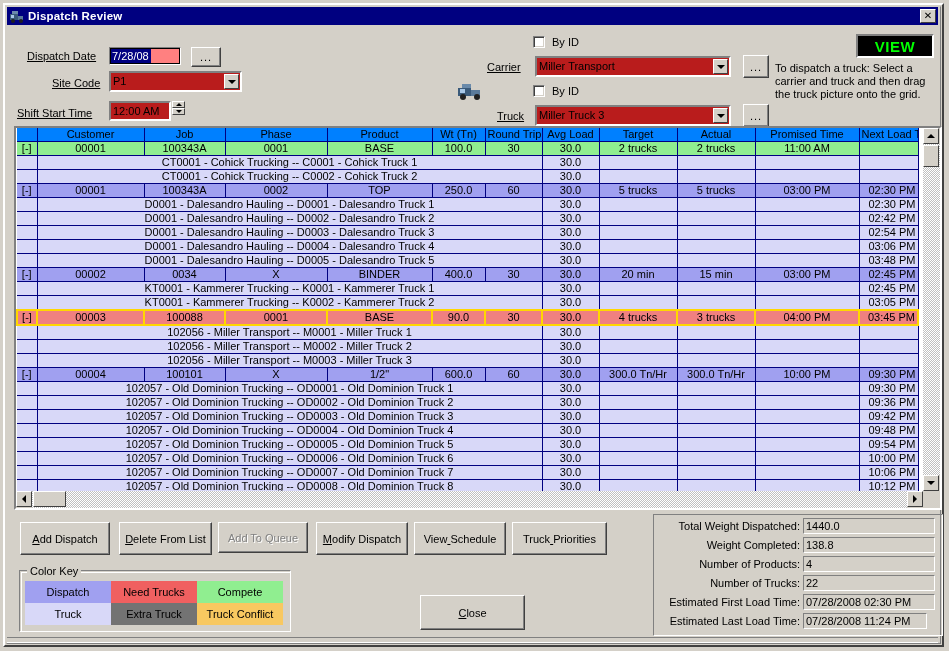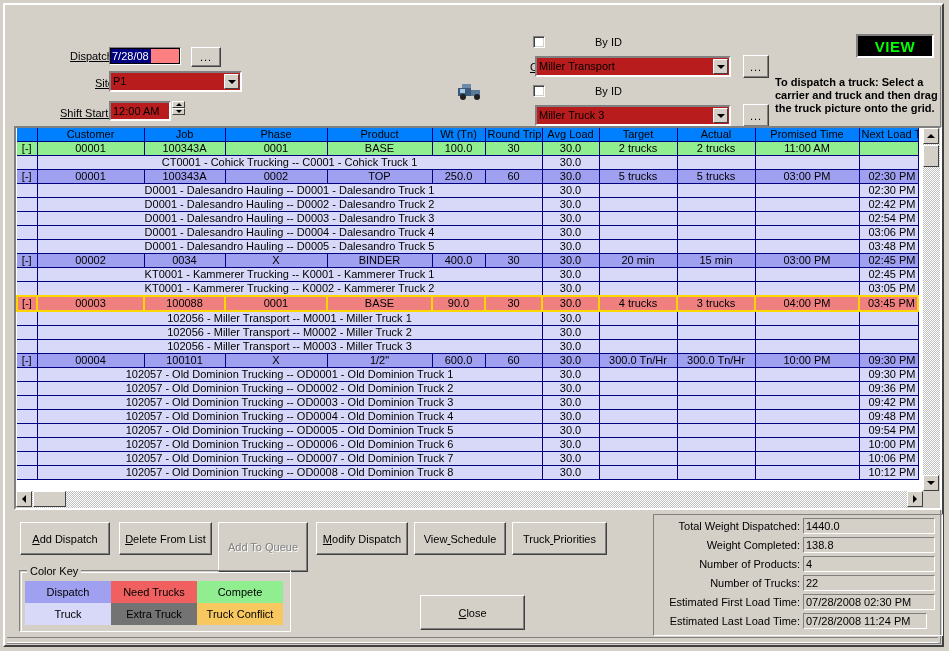--- a/index.html
+++ b/index.html
@@ -28,21 +28,21 @@
   .title-ico{width:16px;height:15px;margin-left:2px;margin-right:3px;flex:none;position:relative;}
   .title-text{color:#ffffff;font-weight:bold;font-size:11.5px;letter-spacing:.2px;}
   .title-spacer{flex:1;}
   .tbtn{width:16px;height:14px;margin-right:2px;background:#d4d0c8;
         border-top:1px solid #ffffff;border-left:1px solid #ffffff;
         border-right:1px solid #404040;border-bottom:1px solid #404040;
         display:flex;align-items:center;justify-content:center;
         font-size:10px;font-weight:bold;line-height:1;color:#000;box-sizing:border-box;}
 
   
-  .lbl{position:absolute;font-size:11px;color:#000;white-space:nowrap;margin-left:43px;}
+  .lbl{position:absolute;font-size:11px;color:#000;white-space:nowrap;}
   .lbl u{text-decoration:underline;}
   .field{position:absolute;background:#b91c1c;box-sizing:border-box;
       border-top:1px solid #808080;border-left:1px solid #808080;
       border-right:1px solid #ffffff;border-bottom:1px solid #ffffff;
       outline:1px solid #000;outline-offset:-2px;
       font-size:11px;padding:1px 2px;line-height:14px;overflow:hidden;white-space:nowrap;}
   .field.sunken{border:2px solid;border-color:#808080 #ffffff #ffffff #808080;outline:none;}
   .btn{position:absolute;background:#d4d0c8;box-sizing:border-box;
       border-top:1px solid #ffffff;border-left:1px solid #ffffff;
       border-right:1px solid #404040;border-bottom:1px solid #404040;
@@ -158,20 +158,35 @@
   .statusbar{position:absolute;left:2px;bottom:2px;width:931px;height:4px;
       border-top:1px solid #808080;border-bottom:1px solid #ffffff;}
 </style>
 </head>
 <body>
 
 <div class="app">
  <div class="win">
   <div class="win-inner"></div>
 
+  <div class="titlebar">
+    <span class="title-ico">
+      <svg width="16" height="15" viewBox="0 0 16 15">
+        <rect x="1" y="5" width="8" height="6" fill="#3a5a7a"></rect>
+        <rect x="9" y="7" width="5" height="4" fill="#5a7a9a"></rect>
+        <rect x="2" y="6" width="3" height="3" fill="#a8c8e8"></rect>
+        <circle cx="4" cy="12" r="2" fill="#202020"></circle>
+        <circle cx="12" cy="12" r="2" fill="#202020"></circle>
+        <rect x="3" y="2" width="6" height="3" fill="#6a8aaa"></rect>
+      </svg>
+    </span>
+    <span class="title-text">Dispatch Review</span>
+    <span class="title-spacer"></span>
+    <span class="tbtn">✕</span>
+  </div>
 
   <div class="lbl" style="left:22px;top:45px;">
     <u>Dispatch Date</u>
   </div>
   <div class="field" style="left:104px;top:42px;width:72px;height:18px;background:#ff8080;padding:0;">
     <span style="display:inline-block;background:#000080;color:#fff;padding:1px 2px;line-height:14px;">7/28/08</span>
   </div>
   <div class="btn" style="left:186px;top:42px;width:30px;height:20px;">
     <span class="dots">...</span>
   </div>
@@ -239,21 +254,21 @@
     <span class="combo-arrow">
           <i class="arrow-dn"></i>
         </span>
   </div>
   <div class="btn" style="left:738px;top:99px;width:26px;height:23px;">
     <span class="dots">...</span>
   </div>
 
   <div class="view-lamp" style="left:851px;top:29px;width:78px;height:24px;">VIEW</div>
 
-  <div class="hint" style="left:770px;top:71px;width:172px;font-weight:bold;">
+  <div class="hint" style="left:770px;top:57px;width:172px;">
     <div>To dispatch a truck: Select a</div>
     <div>carrier and truck and then drag</div>
     <div>the truck picture onto the grid.</div>
   </div>
 
   <div class="grid-wrap" style="left:9px;top:121px;width:928px;height:384px;">
     <div class="grid-clip">
       <table class="grid">
         <thead>
               <tr id="hdr-row">
@@ -288,20 +303,29 @@
               </tr>
               <tr class="r-truck">
                 <td class="c-ind"></td>
                 <td class="span" colspan="6">CT0001 - Cohick Trucking -- C0001 - Cohick Truck 1</td>
                 <td class="c-al">30.0</td>
                 <td class="c-tg"></td>
                 <td class="c-ac"></td>
                 <td class="c-pt"></td>
                 <td class="c-nl"></td>
               </tr>
+              <tr class="r-truck">
+                <td class="c-ind"></td>
+                <td class="span" colspan="6">CT0001 - Cohick Trucking -- C0002 - Cohick Truck 2</td>
+                <td class="c-al">30.0</td>
+                <td class="c-tg"></td>
+                <td class="c-ac"></td>
+                <td class="c-pt"></td>
+                <td class="c-nl"></td>
+              </tr>
               <tr class="r-dispatch">
                 <td class="c-ind">[-]</td>
                 <td class="c-cust">00001</td>
                 <td class="c-job">100343A</td>
                 <td class="c-phase">0002</td>
                 <td class="c-prod">TOP</td>
                 <td class="c-wt">250.0</td>
                 <td class="c-rt">60</td>
                 <td class="c-al">30.0</td>
                 <td class="c-tg">5 trucks</td>
@@ -540,21 +564,21 @@
     </div>
     <div class="corner"></div>
   </div>
 
   <div class="btn" style="left:15px;top:517px;width:90px;height:33px;">
     <span><u>A</u>dd Dispatch</span>
   </div>
   <div class="btn" style="left:114px;top:517px;width:93px;height:33px;">
     <span><u>D</u>elete From List</span>
   </div>
-  <div class="btn disabled" style="left:213px;top:517px;width:90px;height:50px;">
+  <div class="btn disabled" style="left:213px;top:517px;width:90px;height:31px;">
     <span>Add To Queue</span>
   </div>
   <div class="btn" style="left:311px;top:517px;width:92px;height:33px;">
     <span><u>M</u>odify Dispatch</span>
   </div>
   <div class="btn" style="left:409px;top:517px;width:92px;height:33px;">
     <span>View<u> </u>Schedule</span>
   </div>
   <div class="btn" style="left:507px;top:517px;width:95px;height:33px;">
     <span>Truck<u> </u>Priorities</span>

